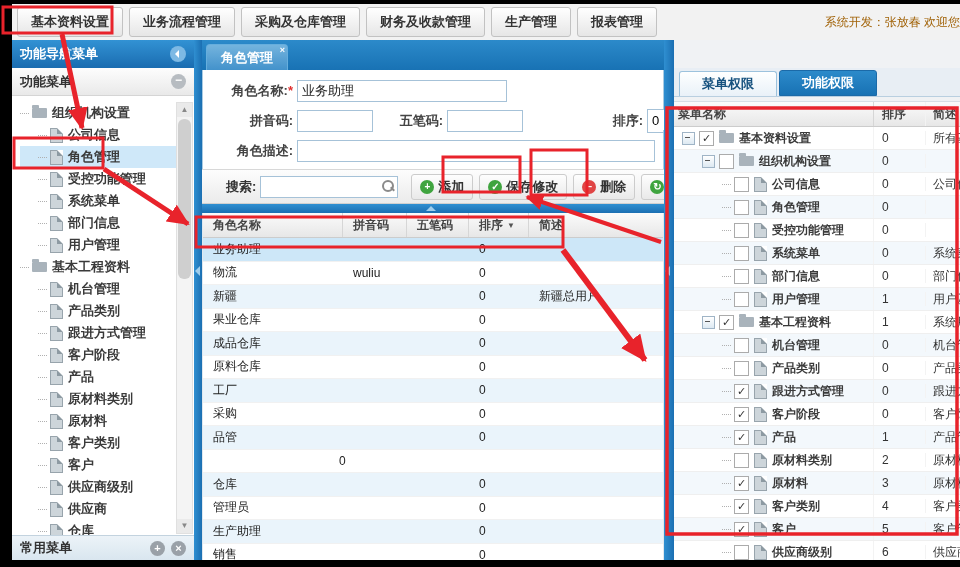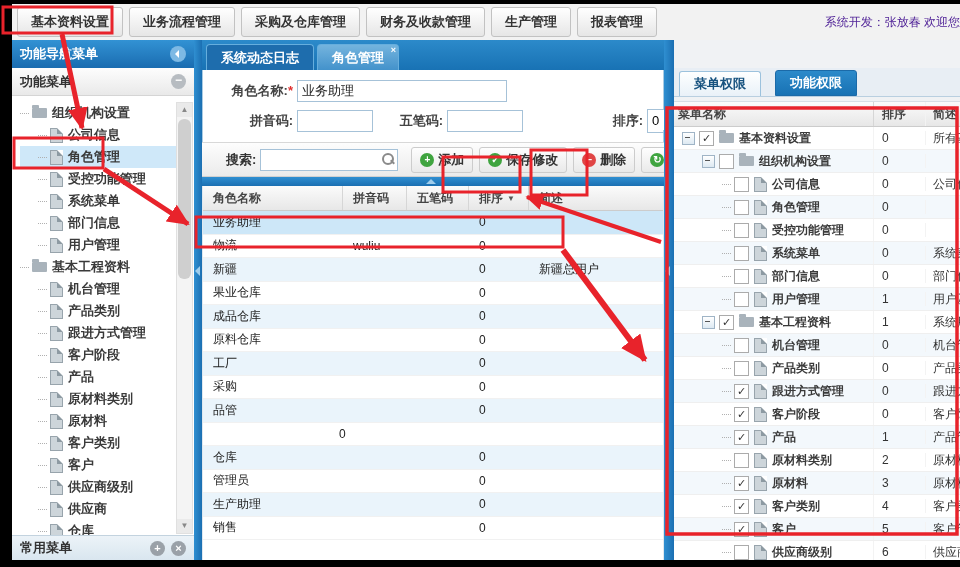--- a/index.html
+++ b/index.html
@@ -5,21 +5,21 @@
   html,body{margin:0;padding:0;}
   body{width:960px;height:567px;background:#000;position:relative;overflow:hidden;
        font-family:"Liberation Sans","DejaVu Sans",sans-serif;}
   #app{position:absolute;left:12px;top:4px;width:950px;height:556px;background:#f2f2f2;
        display:flex;flex-direction:column;overflow:hidden;}
 
   
   .topbar{height:36px;display:flex;align-items:center;padding:0 2px;background:#f2f2f2;flex:none;}
   .menu-btn{margin:0 3px;padding:5px 13px;background:linear-gradient(#ffffff,#e6e6e6);
     border:1px solid #c2c2c2;border-radius:3px;font-size:13px;font-weight:bold;color:#333;white-space:nowrap;cursor:pointer;}
-  .dev-text{margin-left:auto;font-size:12px;color:#4c1d95;white-space:nowrap;overflow:hidden;}
+  .dev-text{margin-left:auto;font-size:12px;color:#a16207;white-space:nowrap;overflow:hidden;}
 
   .content{flex:1;display:flex;min-height:0;}
 
   
   .sidebar{width:182px;flex:none;display:flex;flex-direction:column;background:#fff;position:relative;}
   .side-hdr{height:28px;flex:none;background:linear-gradient(#3292d4,#1a6cb0);color:#fff;
     font-weight:bold;font-size:13px;display:flex;align-items:center;padding:0 8px;}
   .circle-btn{margin-left:auto;width:16px;height:16px;border-radius:50%;background:#7db9e4;position:relative;cursor:pointer;}
   .circle-btn .tri{position:absolute;left:5px;top:4px;width:0;height:0;border:4px solid transparent;border-right-color:#fff;border-left:none;}
   .panel-hdr{height:27px;flex:none;background:linear-gradient(#fdfdfd,#e9e9e9);border-bottom:1px solid #d5d5d5;
@@ -88,22 +88,22 @@
   .g-row.stripe{background:#eaf4fb;}
   .g-row.sel{background:#cde7f8;}
   .g-row .c{padding-left:10px;box-sizing:border-box;overflow:hidden;white-space:nowrap;}
   .c.cn{width:140px;flex:none;}.c.cp{width:64px;flex:none;}.c.cw{width:62px;flex:none;}.c.cs{width:60px;flex:none;}.c.cd{flex:1;}
   .sort-ic{font-size:8px;color:#555;margin-left:4px;}
 
   
   .right{flex:1;display:flex;flex-direction:column;background:#f0f2f4;min-width:0;min-height:0;overflow:hidden;}
   .r-gap{height:28px;flex:none;}
   .r-tabbar{height:28px;flex:none;display:flex;align-items:flex-end;padding-left:5px;background:#e8eef4;border-bottom:1px solid #b9cfe0;}
-  .r-tab{height:24px;padding:0 14px;display:flex;align-items:center;font-size:13px;font-weight:bold;cursor:pointer;
-    border-radius:3px 3px 0 0;margin-right:14px;text-align:right;}
+  .r-tab{height:24px;padding:0 22px;display:flex;align-items:center;font-size:13px;font-weight:bold;cursor:pointer;
+    border-radius:3px 3px 0 0;margin-right:2px;text-align:right;}
   .r-tab.active{background:linear-gradient(#feffff,#e9f1f8);border:1px solid #9cc2dd;border-bottom:none;color:#17527f;}
   .r-tab.blue{background:linear-gradient(#2c8aca,#1872b4);border:1px solid #1b6aa8;color:#fff;}
   .r-grid{flex:1;background:#fff;min-height:0;overflow:hidden;font-size:12px;margin-top:4px;border-top:1px solid #d7dee4;}
   .r-hdr{display:flex;height:24px;background:linear-gradient(#fbfbfb,#e7e7e7);border-bottom:1px solid #ccc;font-weight:bold;color:#444;align-items:center;}
   .r-hdr .rc{border-right:1px solid #d6d6d6;height:100%;display:flex;align-items:center;padding-left:8px;box-sizing:border-box;}
   .r-row{display:flex;height:22px;align-items:center;border-bottom:1px solid #efefef;color:#333;cursor:pointer;}
   .r-row.stripe{background:#f3f8fc;}
   .rc.rname{width:200px;flex:none;overflow:hidden;white-space:nowrap;display:flex;align-items:center;box-sizing:border-box;padding-left:4px;}
   .rc.rsort{width:52px;flex:none;padding-left:8px;box-sizing:border-box;border-right:1px solid #f3f3f3;}
   .rc.rdesc{flex:1;padding-left:7px;overflow:hidden;white-space:nowrap;box-sizing:border-box;}
@@ -259,23 +259,20 @@
         <span class="gray-circle">×</span>
       </div>
     </div>
 
     <div class="vsplit">
         <span class="grip"></span>
       </div>
 
     <div class="center">
       <div class="tabbar">
-        <div class="tab">
-          <span>系统动态日志</span>
-        </div>
         <div class="tab active">
           <span>角色管理</span>
           <span class="tab-x">×</span>
         </div>
       </div>
 
       <div class="form-wrap">
         <div class="f-row">
           <span class="f-label"><span>角色名称:</span><span class="req">*</span></span>
           <input class="ti" style="width: 200px;" value="业务助理">
@@ -286,20 +283,24 @@
           <span class="f-label" style="width:70px;">五笔码:</span>
           <input class="ti" style="width: 66px;" value="">
           <span class="f-label" style="width:120px;">排序:</span>
           <span class="spin">
             <input value="0" style="">
             <span class="btns">
                 <span>▲</span>
                 <span>▼</span>
               </span>
           </span>
+        </div>
+        <div class="f-row" style="margin-bottom:5px;">
+          <span class="f-label">角色描述:</span>
+          <input class="ti" style="flex: 1 1 0%; margin-right: 2px;" value="">
         </div>
       </div>
 
       <div class="toolbar">
         <span class="tb-label">搜索:</span>
         <span class="search-box">
           <input class="ti" value="" style="">
           <span class="mag"></span>
         </span>
         <span id="toolbar-buttons" style="display:flex;align-items:center;">

